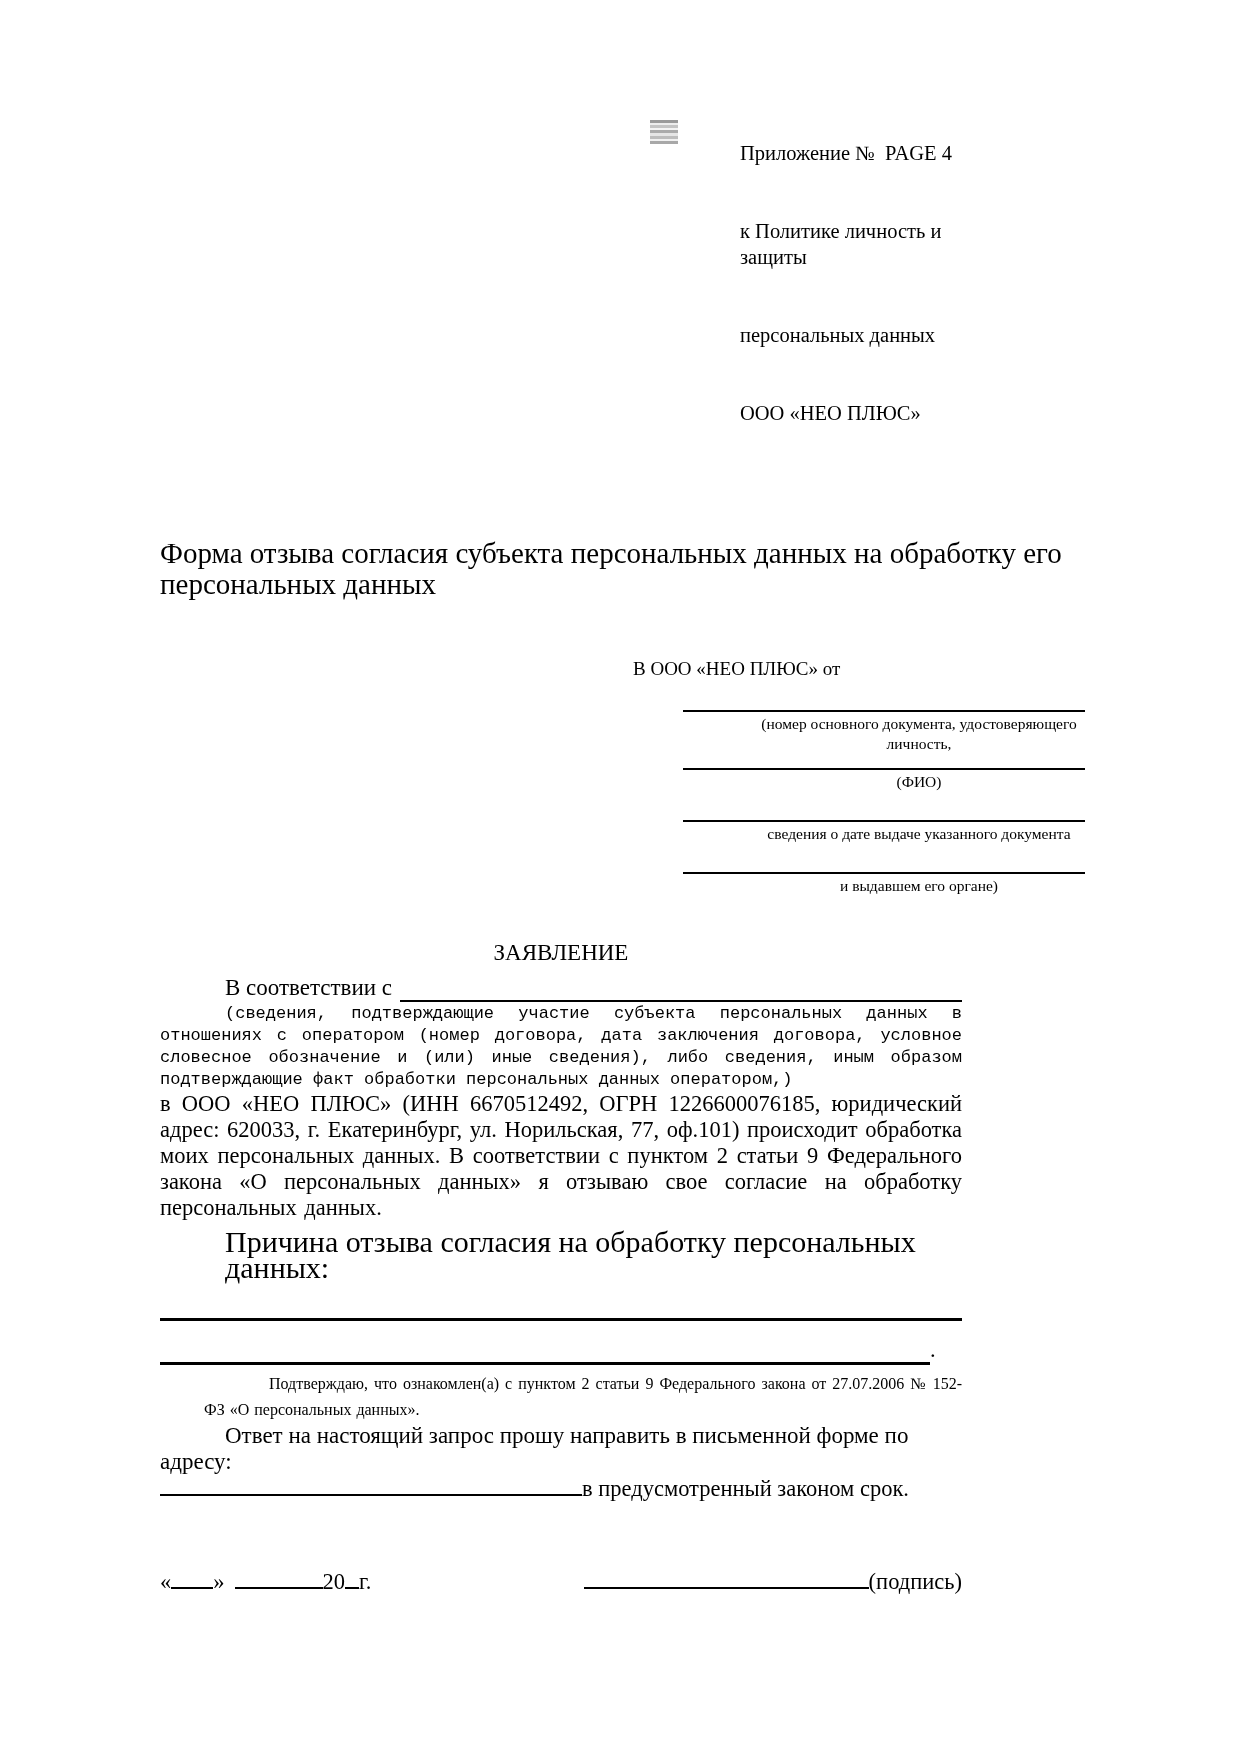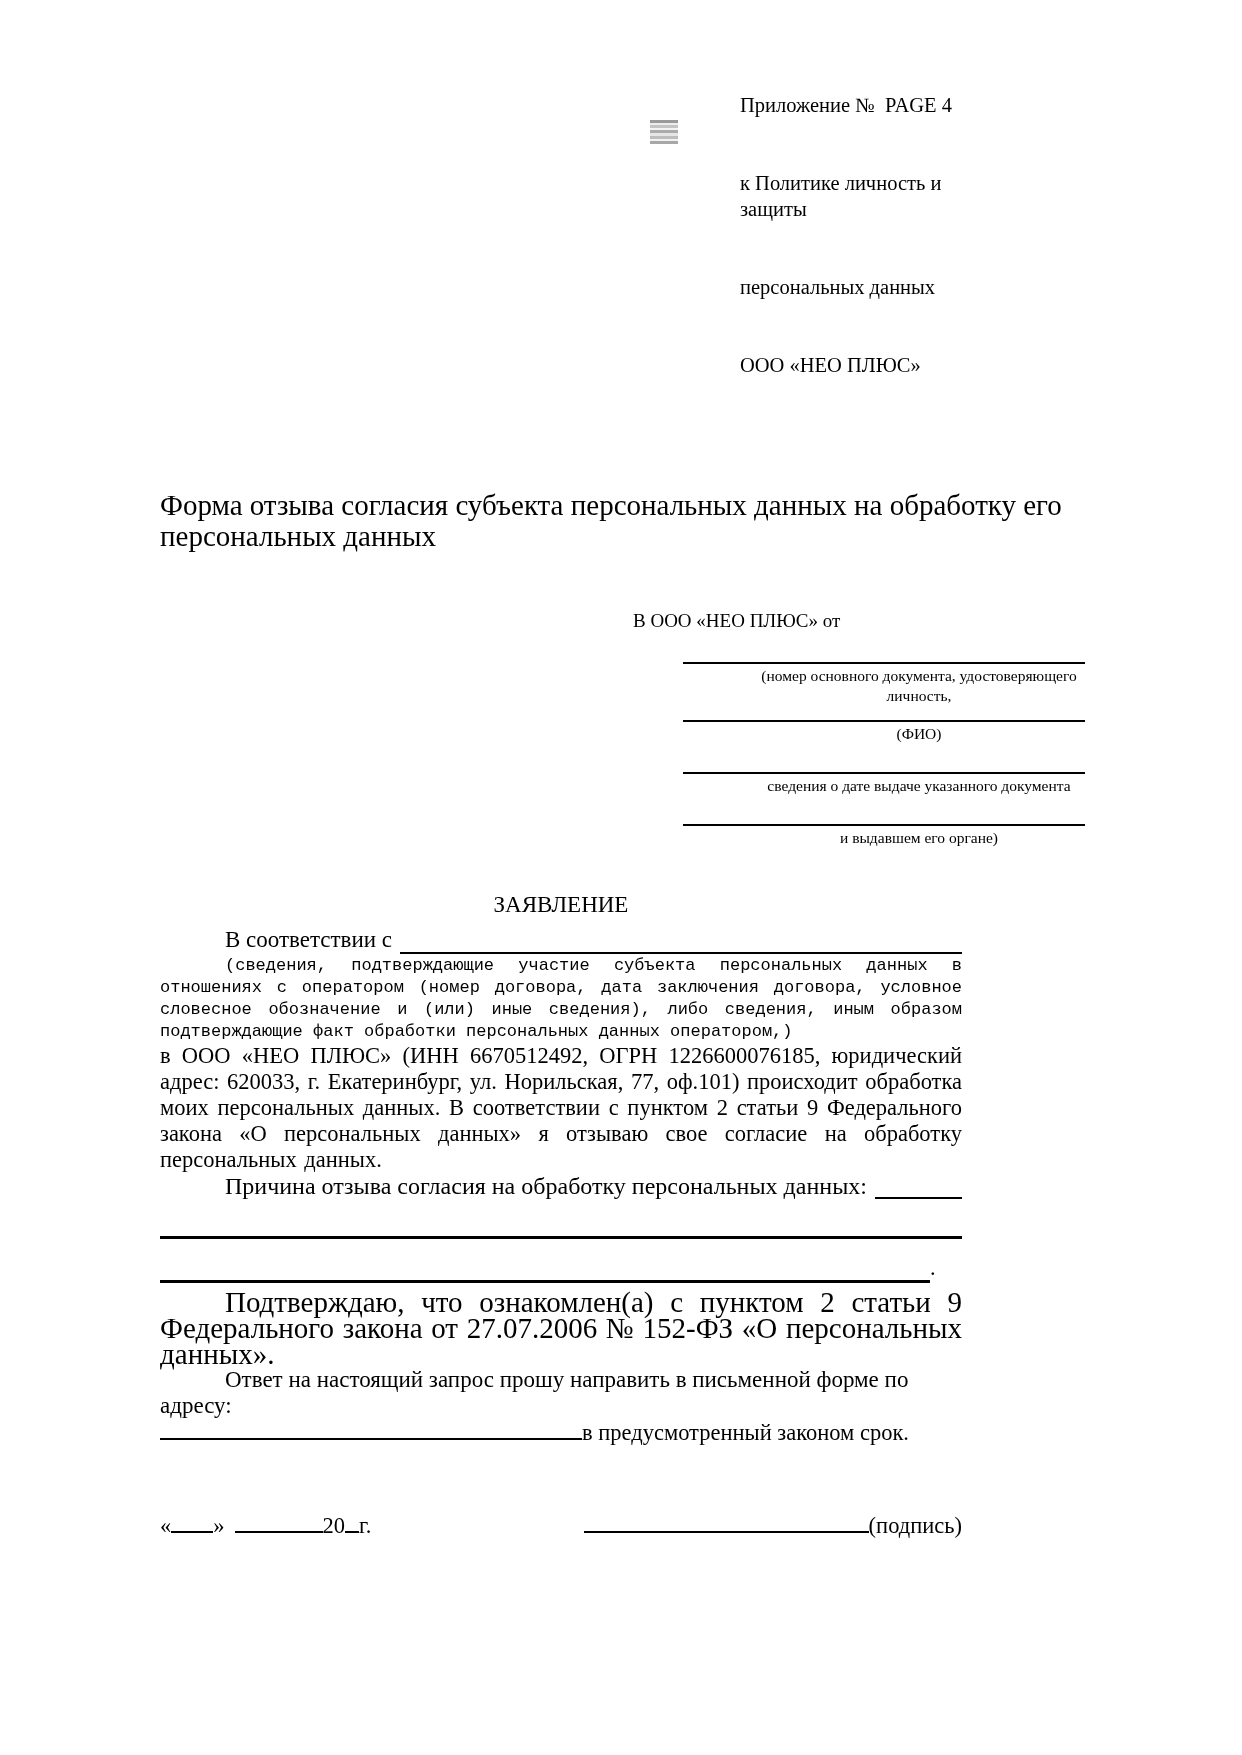--- a/index.html
+++ b/index.html
@@ -7,21 +7,21 @@
   body {
     width:1242px; height:1755px;
     font-family:"Liberation Serif", serif;
     color:#000;
     position:relative;
     overflow:hidden;
   }
   .page {
     position:relative;
     width:1114px; height:1755px;
-    padding:40px 152px 0 160px;
+    padding:88px 152px 0 160px;
   }
 
   
   .field-code-marker {
     position:absolute; left:650px; top:120px;
     width:28px; height:24px;
     background:repeating-linear-gradient(to bottom,
       #9a9a9a 0 3px, #ededed 3px 5px, #c4c4c4 5px 8px,
       #f4f4f4 8px 10px, #ababab 10px 13px, #e6e6e6 13px 16px,
       #bdbdbd 16px 19px, #f1f1f1 19px 21px, #a8a8a8 21px 24px);
@@ -83,35 +83,37 @@
     text-indent:65px;
     margin-top:1px;
     font-family:Liberation Mono, monospace;
   }
   .body-par {
     font-size:22.5px; line-height:26px;
     text-align:justify;
     word-spacing:2px;
   }
   .reason-line {
-    font-size:24px; line-height:26px;
+    margin-top:8px;
+    font-size:30px; line-height:26px;
     padding-left:65px;
   }
   .blank-row-wrap {
     margin-top:14px;
     font-size:22.5px; line-height:30px;
     display:flex; align-items:flex-end;
   }
   .blank-row-wrap .row-line { border-bottom:3px solid #000; height:26px; flex:0 0 auto; }
   .ack-par {
     margin-top:6px;
-    font-size:29px; line-height:26px;
+    font-size:16px; line-height:26px;
     text-indent:65px;
     text-align:justify;
     word-spacing:1px;
+    margin-left:44px;
   }
   .reply-prefix {
     font-size:23px; line-height:26px;
     text-indent:65px;
   }
   .reply-second {
     font-size:22.5px; line-height:28px;
   }
   .address-blank { width:422px; height:20px; }
 

